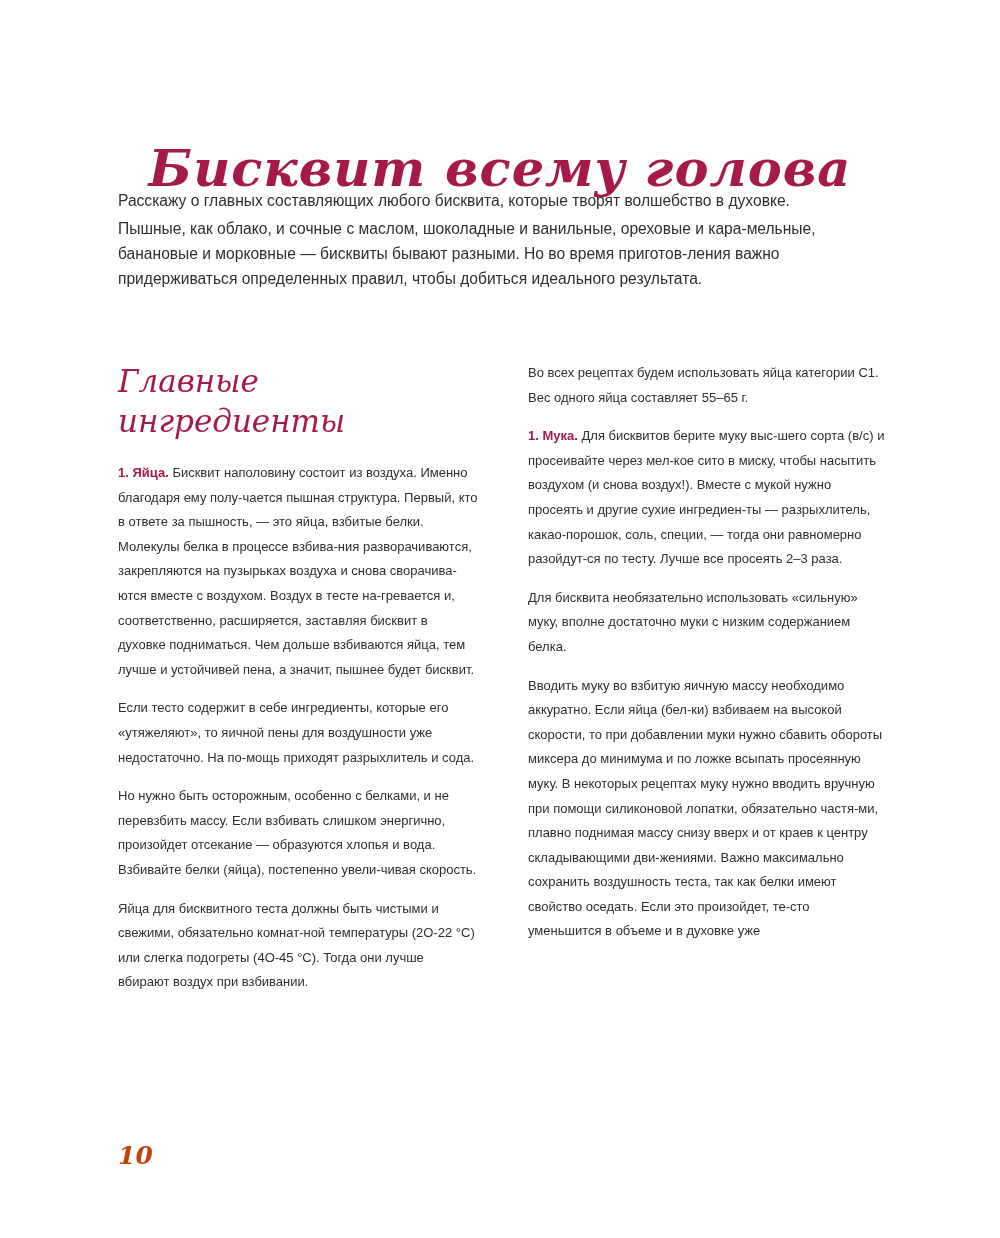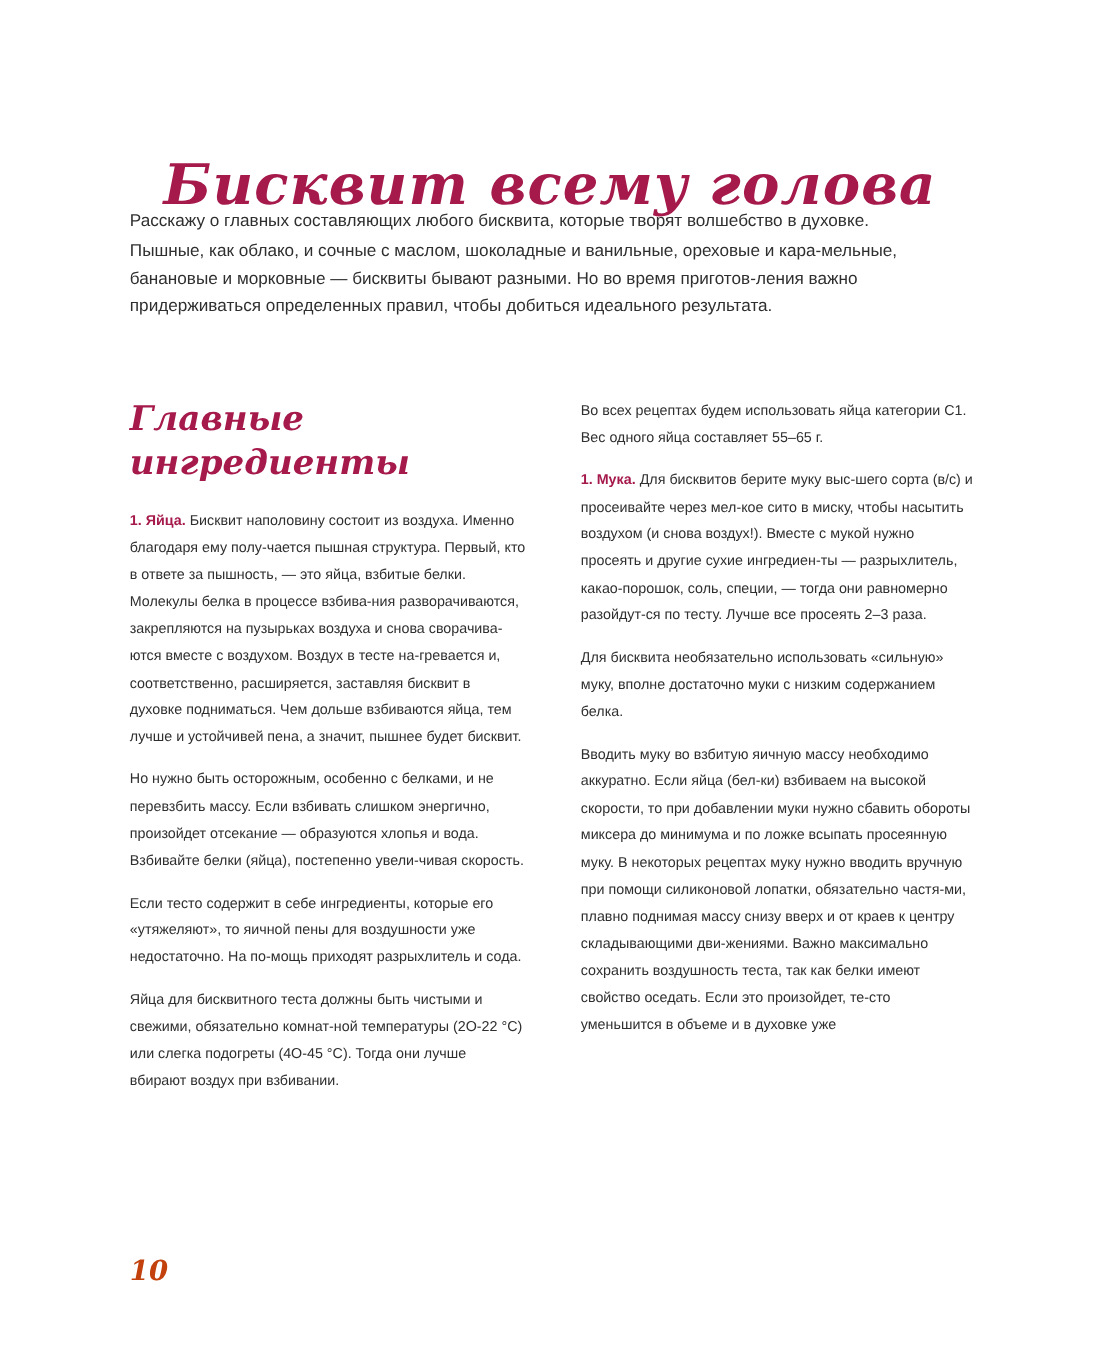--- a/index.html
+++ b/index.html
@@ -58,21 +58,21 @@
     gap: 50px;
   }
   .col {
     width: 359px;
   }
   .col.left { width: 360px; }
   .col.right { width: 358px; }
   .section-head {
     font-family: "DejaVu Serif", serif;
     font-style: italic;
-    font-weight: 700;
+    font-weight: 400;
     color: #a5194b;
     font-size: 31px;
     line-height: 40px;
     margin: 0 0 20px 0;
   }
   .section-head .l2 { display: block; }
   p.body {
     margin: 0 0 14px 0;
     font-size: 13px;
     line-height: 24.6px;
@@ -108,22 +108,22 @@
 
   <div class="columns">
 
     <div class="col left">
       <div class="section-head">
         <span class="l1">Главные</span>
         <span class="l2">ингредиенты</span>
       </div>
 
       <p class="body"><span class="lead">1. Яйца.</span><span> Бисквит наполовину состоит из воздуха. Именно благодаря ему полу-чается пышная структура. Первый, кто в ответе за пышность, — это яйца, взбитые белки. Молекулы белка в процессе взбива-ния разворачиваются, закрепляются на пузырьках воздуха и снова сворачива-ются вместе с воздухом. Воздух в тесте на-гревается и, соответственно, расширяется, заставляя бисквит в духовке подниматься. Чем дольше взбиваются яйца, тем лучше и устойчивей пена, а значит, пышнее будет бисквит.</span></p>
+      <p class="body"><span>Если тесто содержит в себе ингредиенты, которые его «утяжеляют», то яичной пены для воздушности уже недостаточно. На по-мощь приходят разрыхлитель и сода.</span></p>
       <p class="body"><span>Но нужно быть осторожным, особенно с белками, и не перевзбить массу. Если взбивать слишком энергично, произойдет отсекание — образуются хлопья и вода. Взбивайте белки (яйца), постепенно увели-чивая скорость.</span></p>
-      <p class="body"><span>Если тесто содержит в себе ингредиенты, которые его «утяжеляют», то яичной пены для воздушности уже недостаточно. На по-мощь приходят разрыхлитель и сода.</span></p>
       <p class="body"><span>Яйца для бисквитного теста должны быть чистыми и свежими, обязательно комнат-ной температуры (2О-22 °С) или слегка подогреты (4О-45 °С). Тогда они лучше вбирают воздух при взбивании.</span></p>
     </div>
 
     <div class="col right">
       <p class="body"><span>Во всех рецептах будем использовать яйца категории С1. Вес одного яйца составляет 55–65 г.</span></p>
       <p class="body"><span class="lead">1. Мука.</span><span> Для бисквитов берите муку выс-шего сорта (в/с) и просеивайте через мел-кое сито в миску, чтобы насытить воздухом (и снова воздух!). Вместе с мукой нужно просеять и другие сухие ингредиен-ты — разрыхлитель, какао-порошок, соль, специи, — тогда они равномерно разойдут-ся по тесту. Лучше все просеять 2–3 раза.</span></p>
       <p class="body"><span>Для бисквита необязательно использовать «сильную» муку, вполне достаточно муки с низким содержанием белка.</span></p>
       <p class="body"><span>Вводить муку во взбитую яичную массу необходимо аккуратно. Если яйца (бел-ки) взбиваем на высокой скорости, то при добавлении муки нужно сбавить обороты миксера до минимума и по ложке всыпать просеянную муку. В некоторых рецептах муку нужно вводить вручную при помощи силиконовой лопатки, обязательно частя-ми, плавно поднимая массу снизу вверх и от краев к центру складывающими дви-жениями. Важно максимально сохранить воздушность теста, так как белки имеют свойство оседать. Если это произойдет, те-сто уменьшится в объеме и в духовке уже</span></p>
     </div>
 

